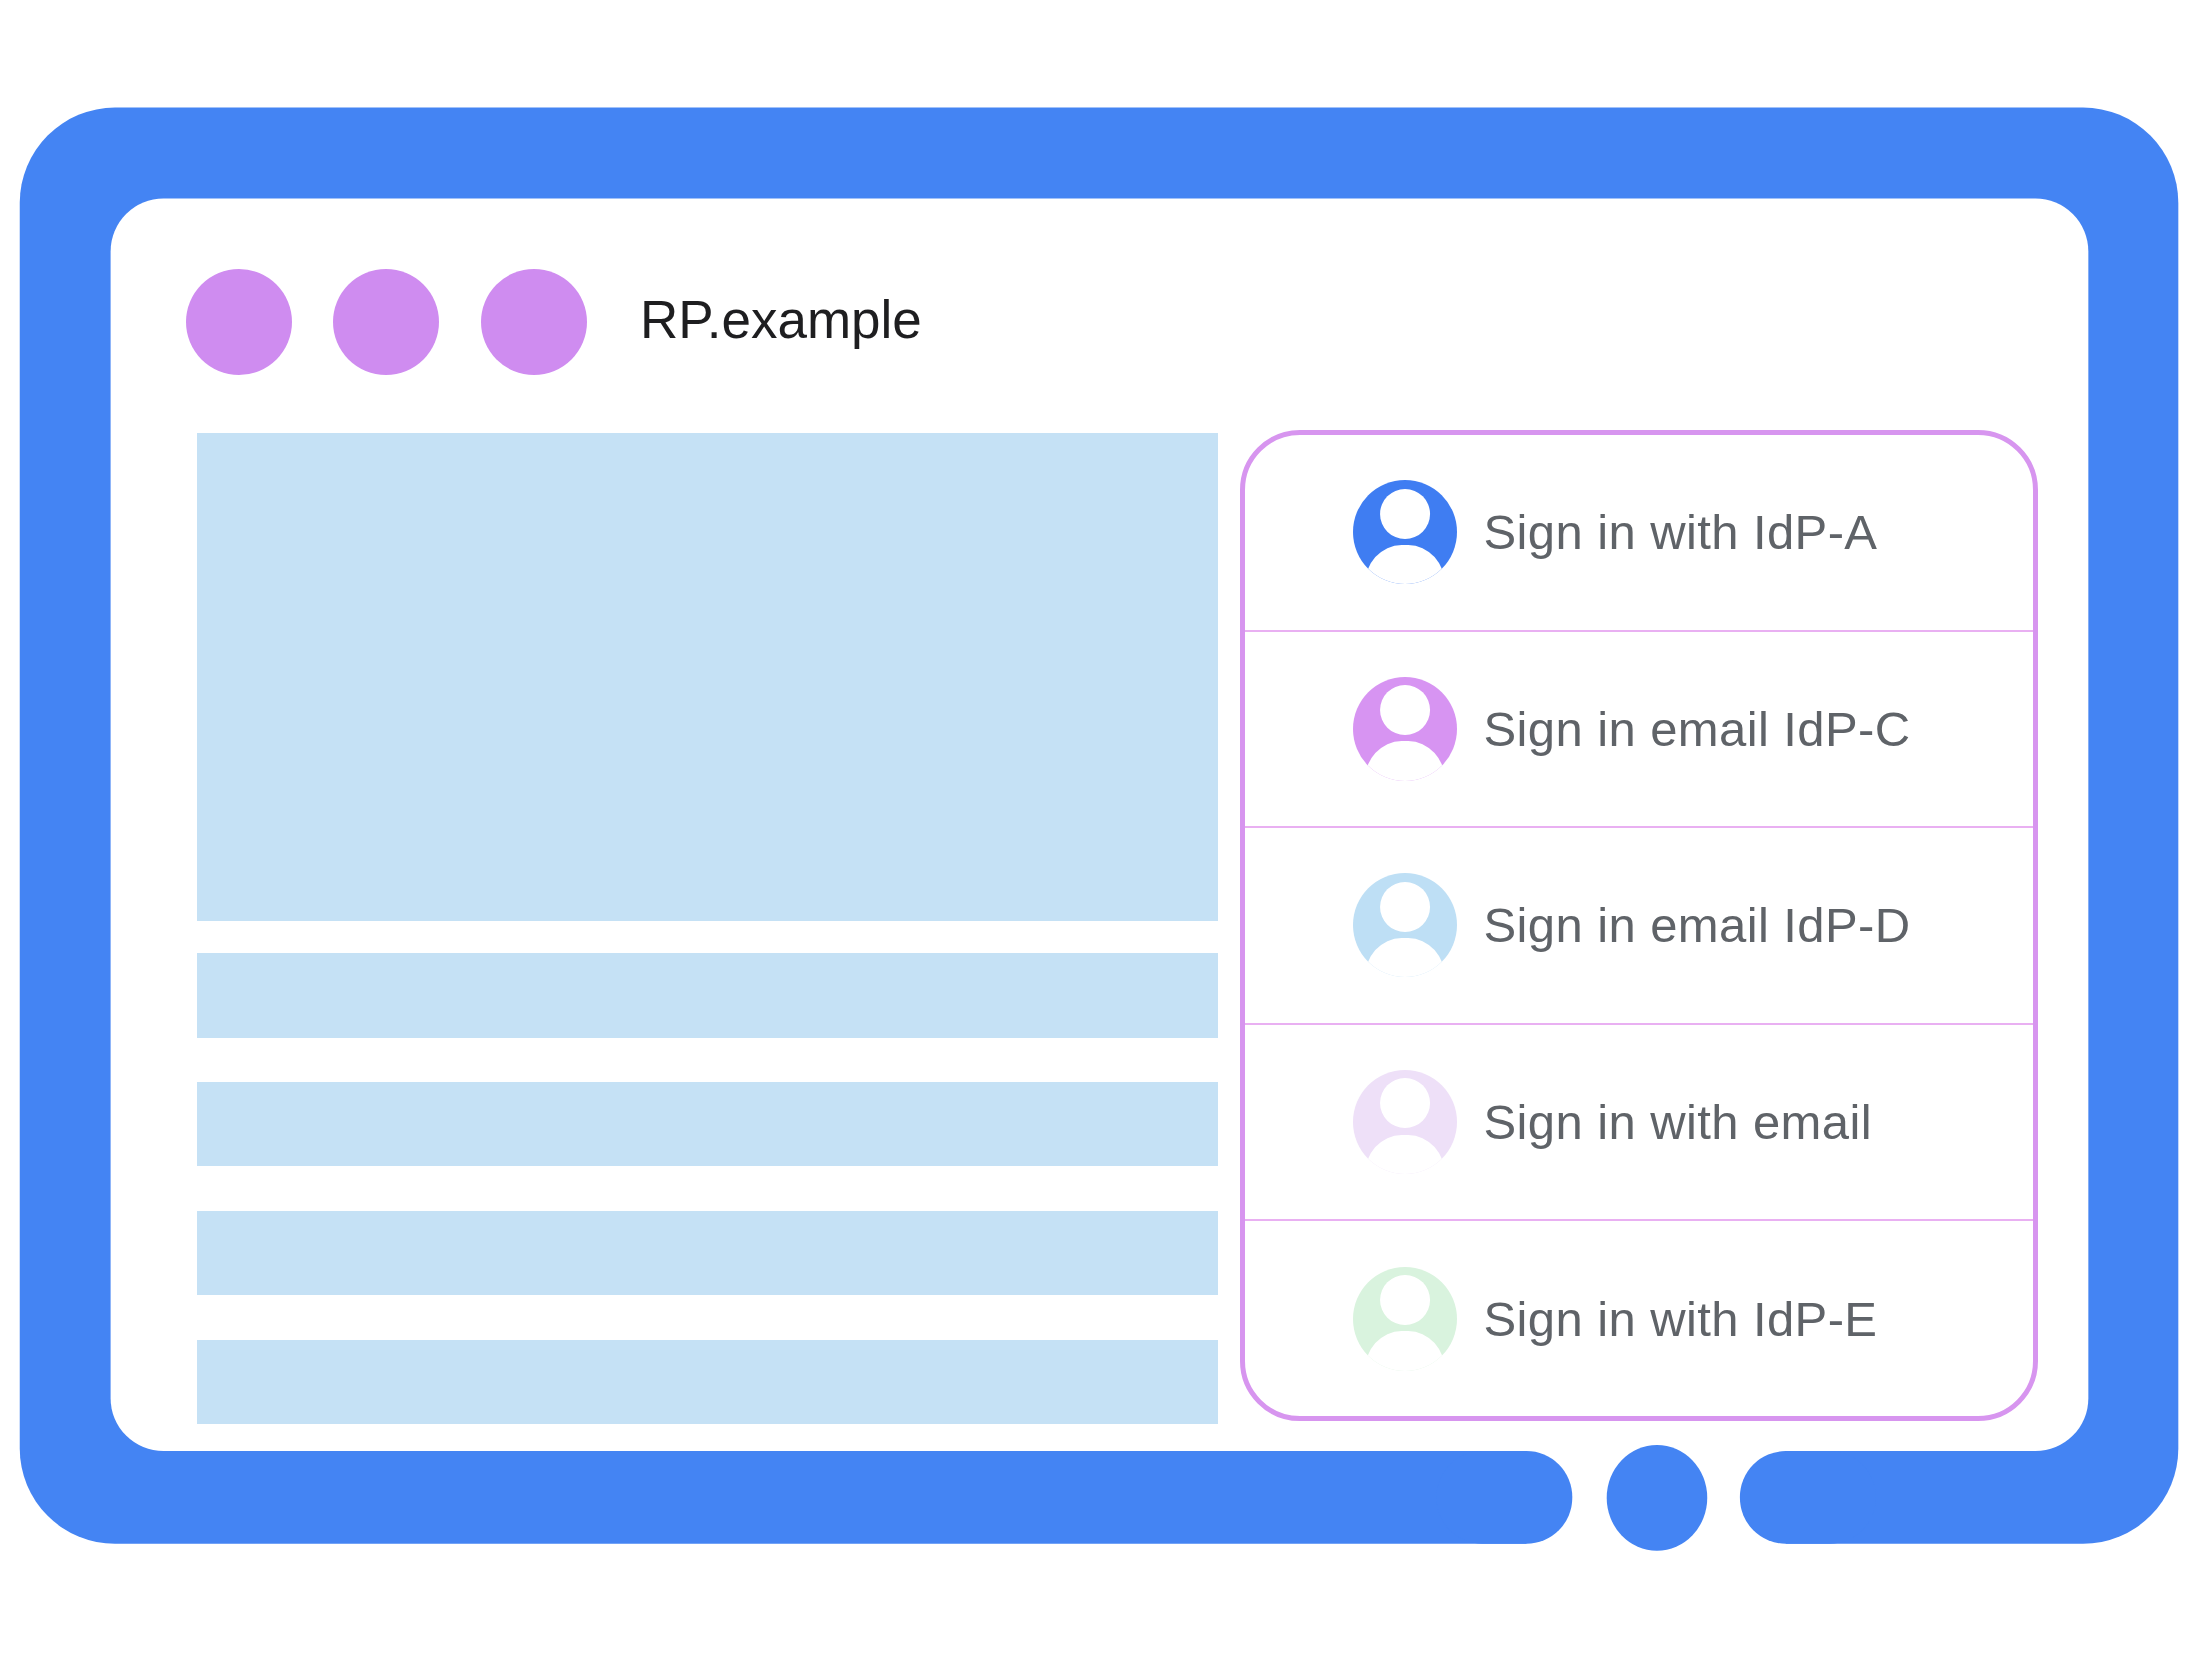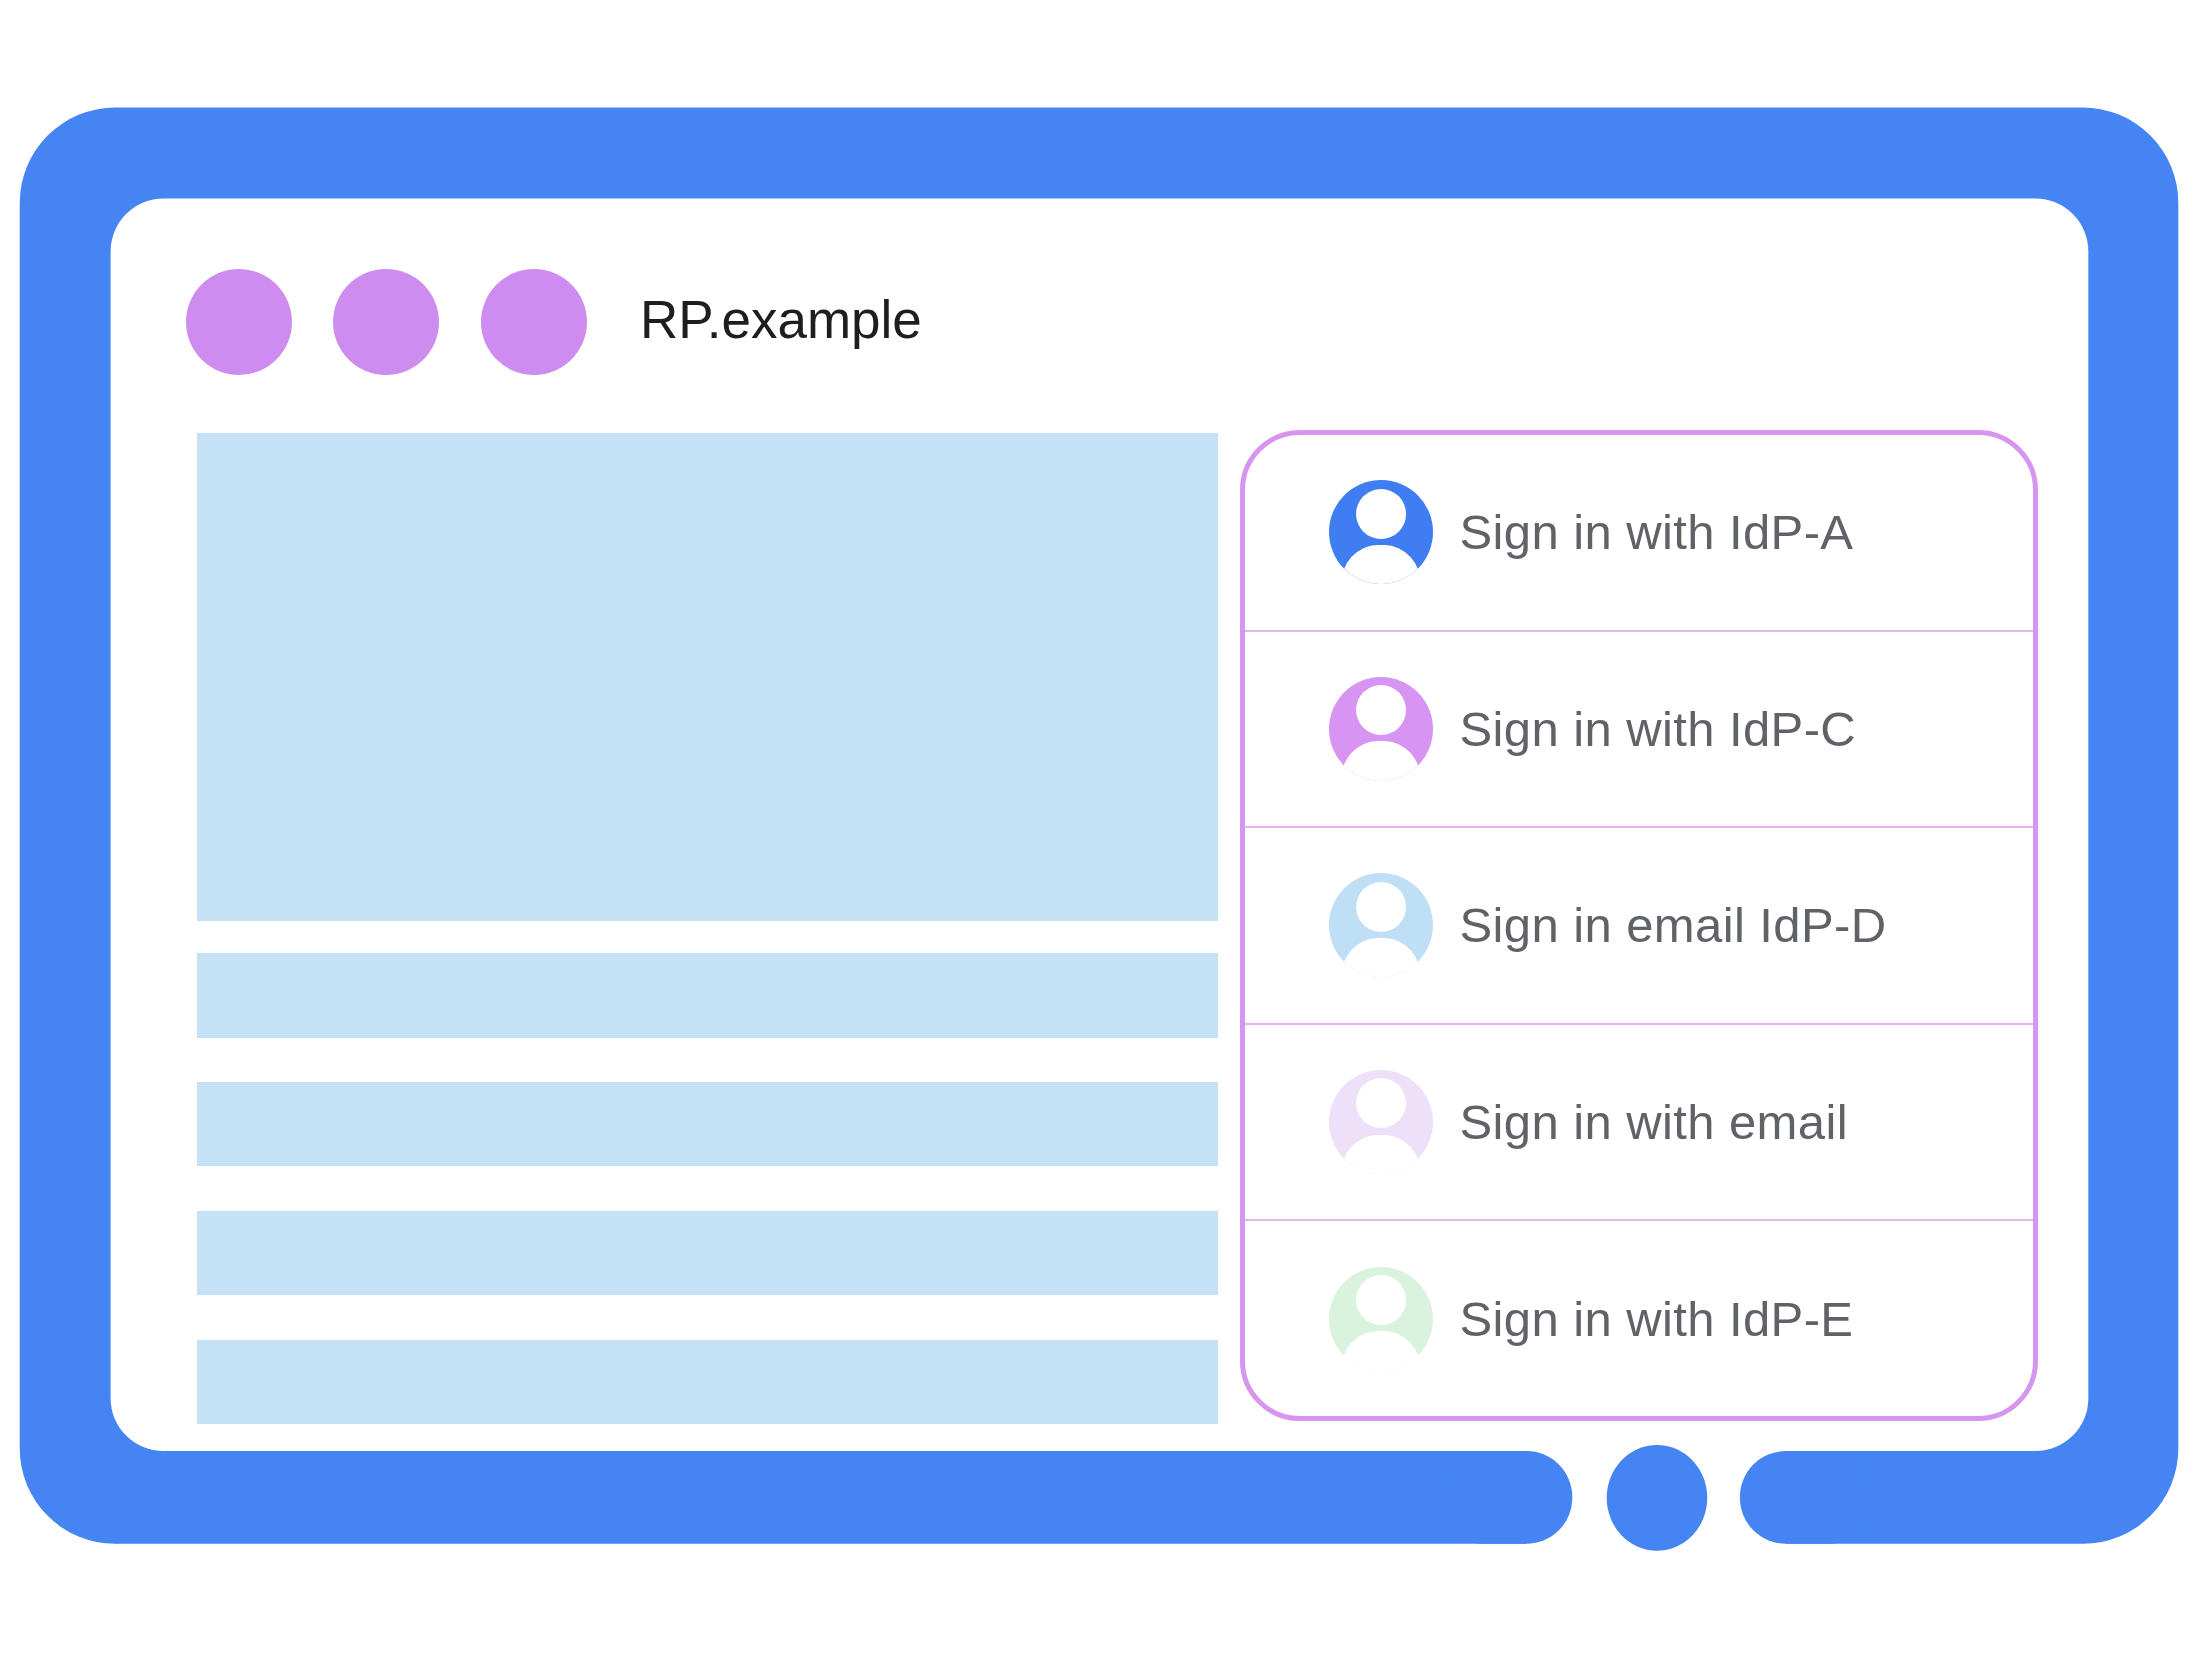--- a/index.html
+++ b/index.html
@@ -71,21 +71,21 @@
     border: 5.3px solid #d795ef;
     border-radius: 60px;
     display: flex;
     flex-direction: column;
     overflow: hidden;
   }
   .row {
     flex: 1 1 0;
     display: flex;
     align-items: center;
-    padding-left: 84px;
+    padding-left: 108px;
     box-sizing: border-box;
     cursor: pointer;
     background: transparent;
   }
   .row:not(:last-child) {
     border-bottom: 2.6px solid #e9b0f2;
   }
   .avatar {
     position: relative;
     flex: none;
@@ -159,21 +159,21 @@
       </span>
       <span class="row-label">Sign in with IdP-A</span>
     </div>
 
 
     <div class="row">
       <span class="avatar" style="background:#d794f2">
         <span class="head"></span>
         <span class="torso"></span>
       </span>
-      <span class="row-label">Sign in with IdP-C</span>
+      <span class="row-label">Sign in email IdP-C</span>
     </div>
 
     <div class="row">
       <span class="avatar" style="background:#bedff5">
         <span class="head"></span>
         <span class="torso"></span>
       </span>
       <span class="row-label">Sign in email IdP-D</span>
     </div>
 

